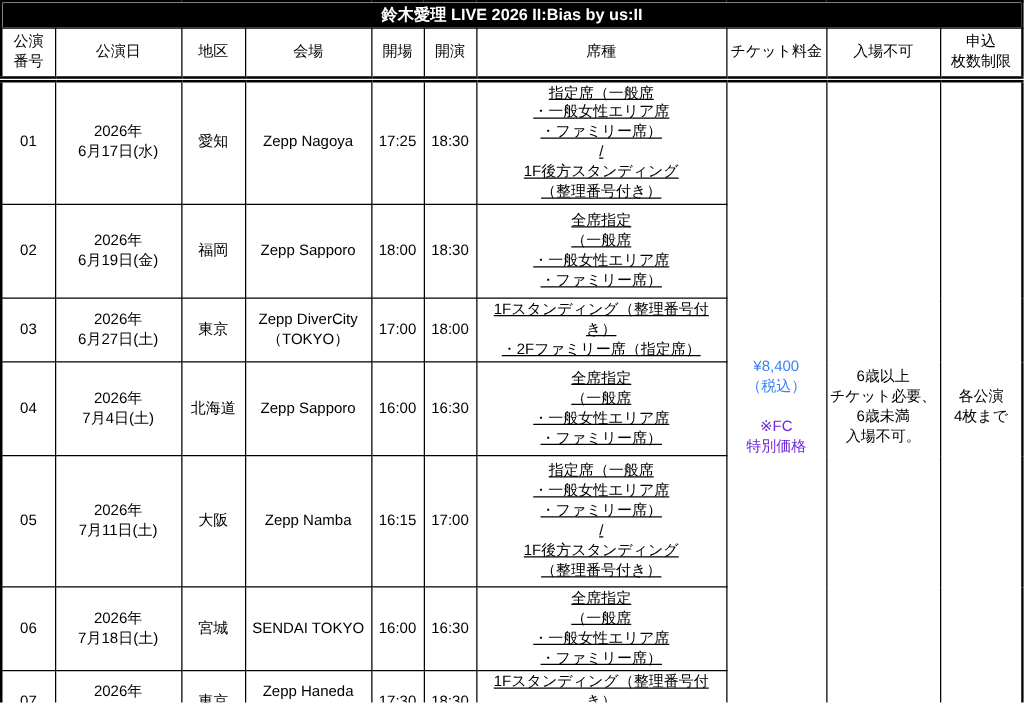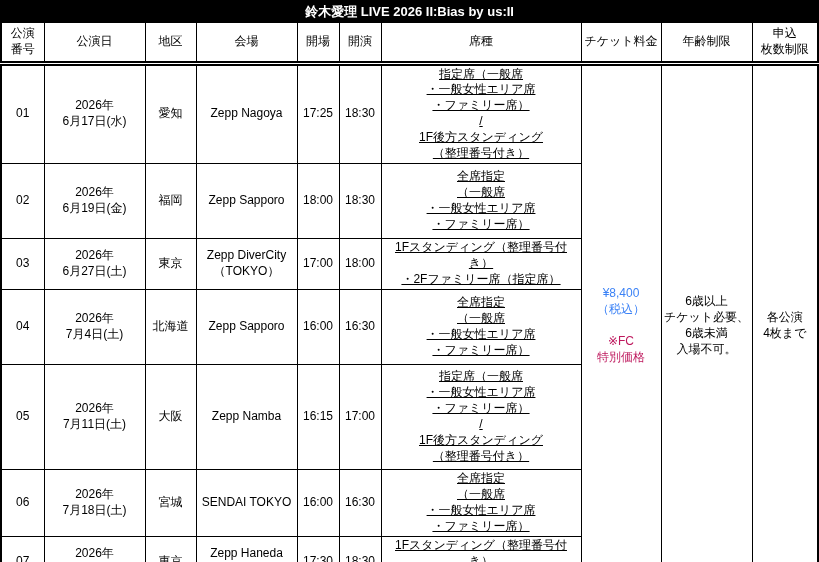--- a/index.html
+++ b/index.html
@@ -42,21 +42,21 @@
     border: 1px solid #000000;
     height: 21px;
     line-height: 1.1;
   }
   tr.header-row th {
     height: 41px;
     border-bottom: 5px double #000000;
     background: #ffffff;
   }
   td.seats { font-size: 12px; text-decoration: underline; }
-  .price-note { color: #be185d; display: block; }
+  .price-note { color: #6d28d9; display: block; }
   .price-main { color: #3b82f6; display: block; }
 </style>
 </head>
 <body>
 
 <div class="sheet">
   <table class="schedule">
     <colgroup>
       <col style="width:43px">
         <col style="width:101px">
@@ -78,21 +78,21 @@
     <tr class="header-row">
       <th>公演
 番号</th>
       <th>公演日</th>
       <th>地区</th>
       <th>会場</th>
       <th>開場</th>
       <th>開演</th>
       <th>席種</th>
       <th>チケット料金</th>
-      <th>年齢制限</th>
+      <th>入場不可</th>
       <th>申込
 枚数制限</th>
     </tr>
 
     <tr style="height:100px">
       <td>01</td>
       <td>2026年
 6月17日(水)</td>
       <td>愛知</td>
       <td>Zepp Nagoya</td>

